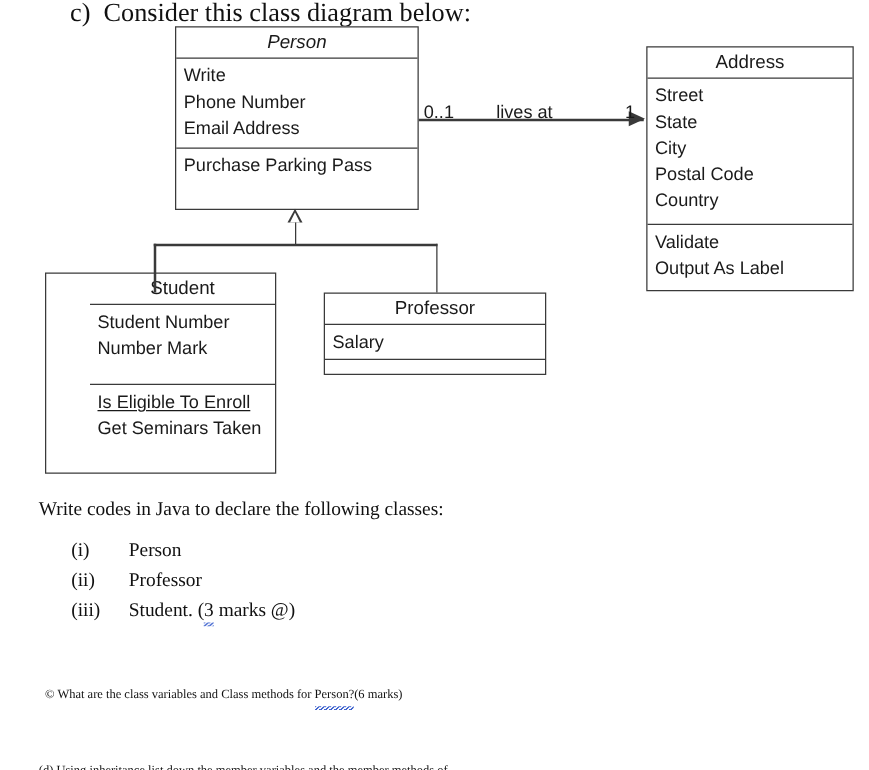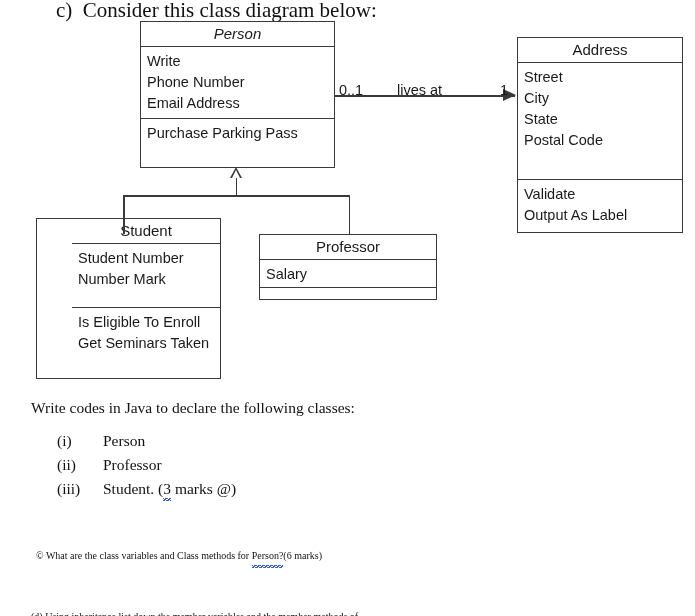--- a/index.html
+++ b/index.html
@@ -118,20 +118,21 @@
   .uml-compartment.divided {
     border-bottom: 1.5px solid #3a3a3a;
   }
   .uml-item {
     font-size: 14.5px;
     line-height: 21px;
     color: #1a1a1a;
     white-space: nowrap;
   }
   .uml-item.underline {
+    text-decoration: underline;
     text-underline-offset: 2px;
   }
   .uml-compartment.empty {
     height: 11px;
     padding: 0;
   }
 
   
   #box-person   { left: 140px; top: 21px;  width: 195px; height: 147px; }
   #box-address  { left: 517px; top: 37px;  width: 166px; height: 196px; }
@@ -224,23 +225,24 @@
     </div>
     <div class="uml-compartment">
       <div class="uml-item">Purchase Parking Pass</div>
     </div>
   </div>
 
   <div class="uml-box" id="box-address">
     <div class="uml-name">Address</div>
     <div class="uml-compartment divided">
       <div class="uml-item">Street</div>
+      <div class="uml-item">State</div>
       <div class="uml-item">City</div>
-      <div class="uml-item">State</div>
       <div class="uml-item">Postal Code</div>
+      <div class="uml-item">Country</div>
     </div>
     <div class="uml-compartment">
       <div class="uml-item">Validate</div>
       <div class="uml-item">Output As Label</div>
     </div>
   </div>
 
   <div class="uml-box" id="box-student">
     <div class="uml-name">Student</div>
     <div class="uml-compartment divided">

